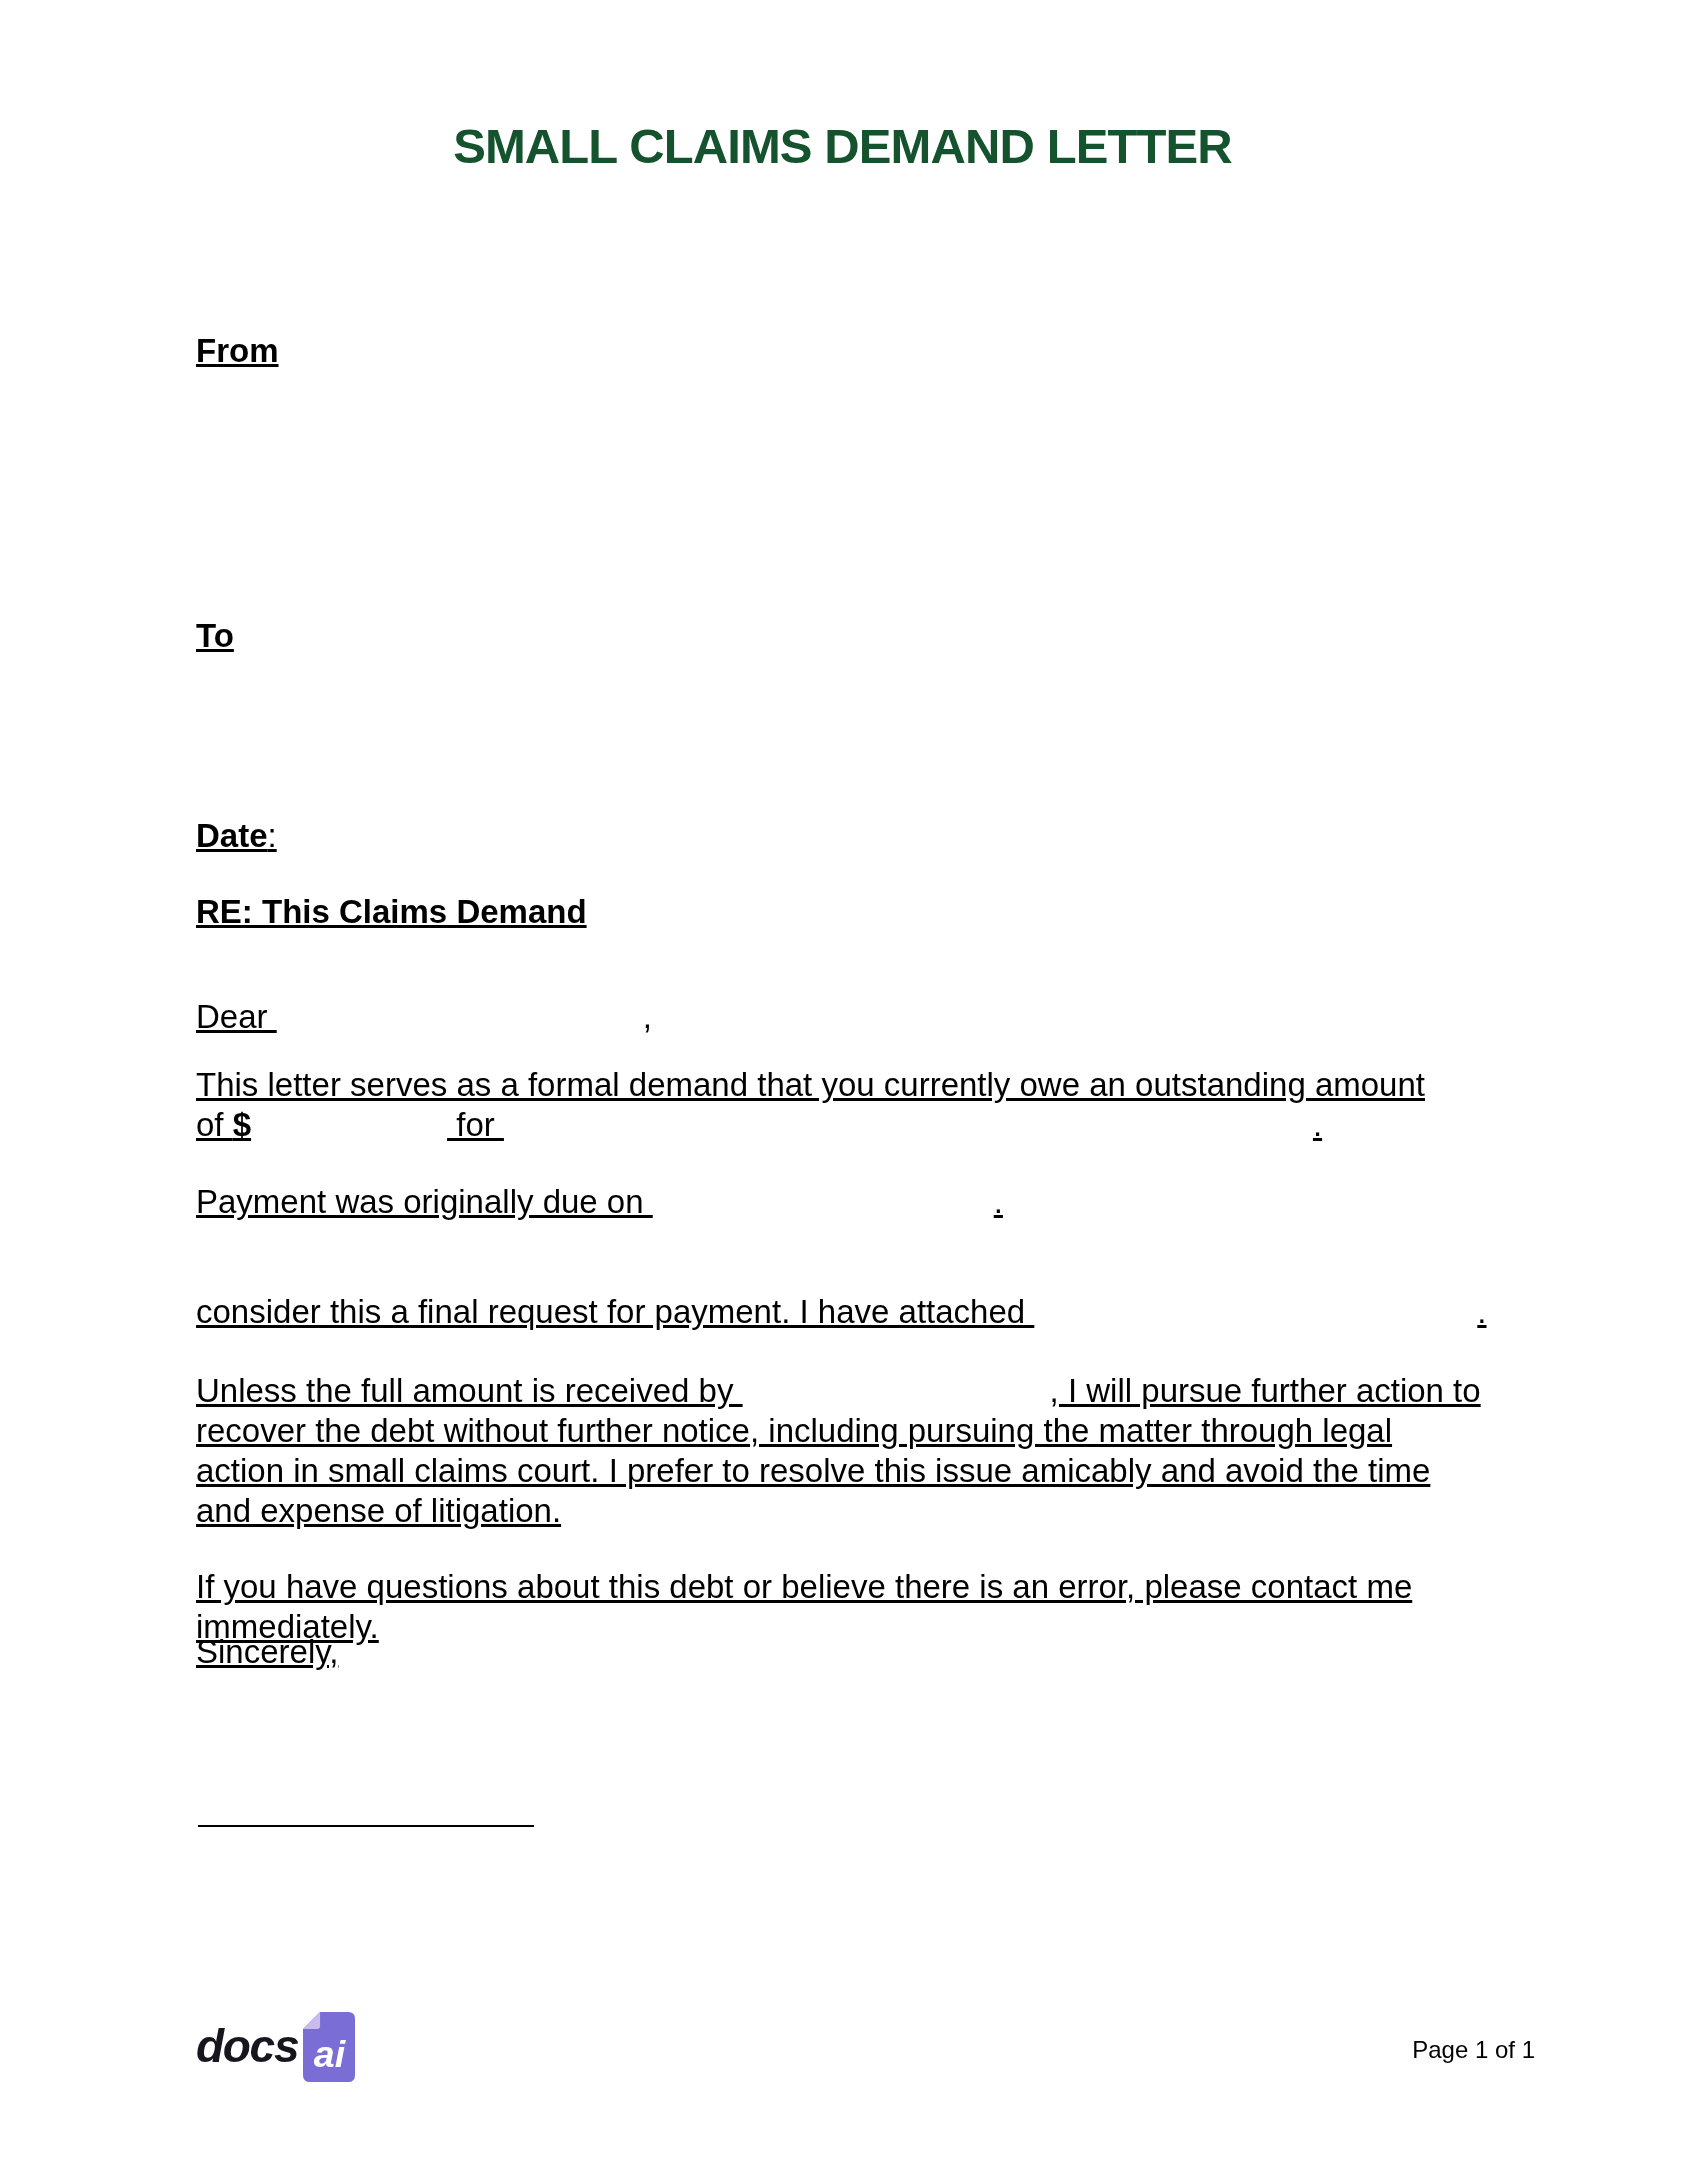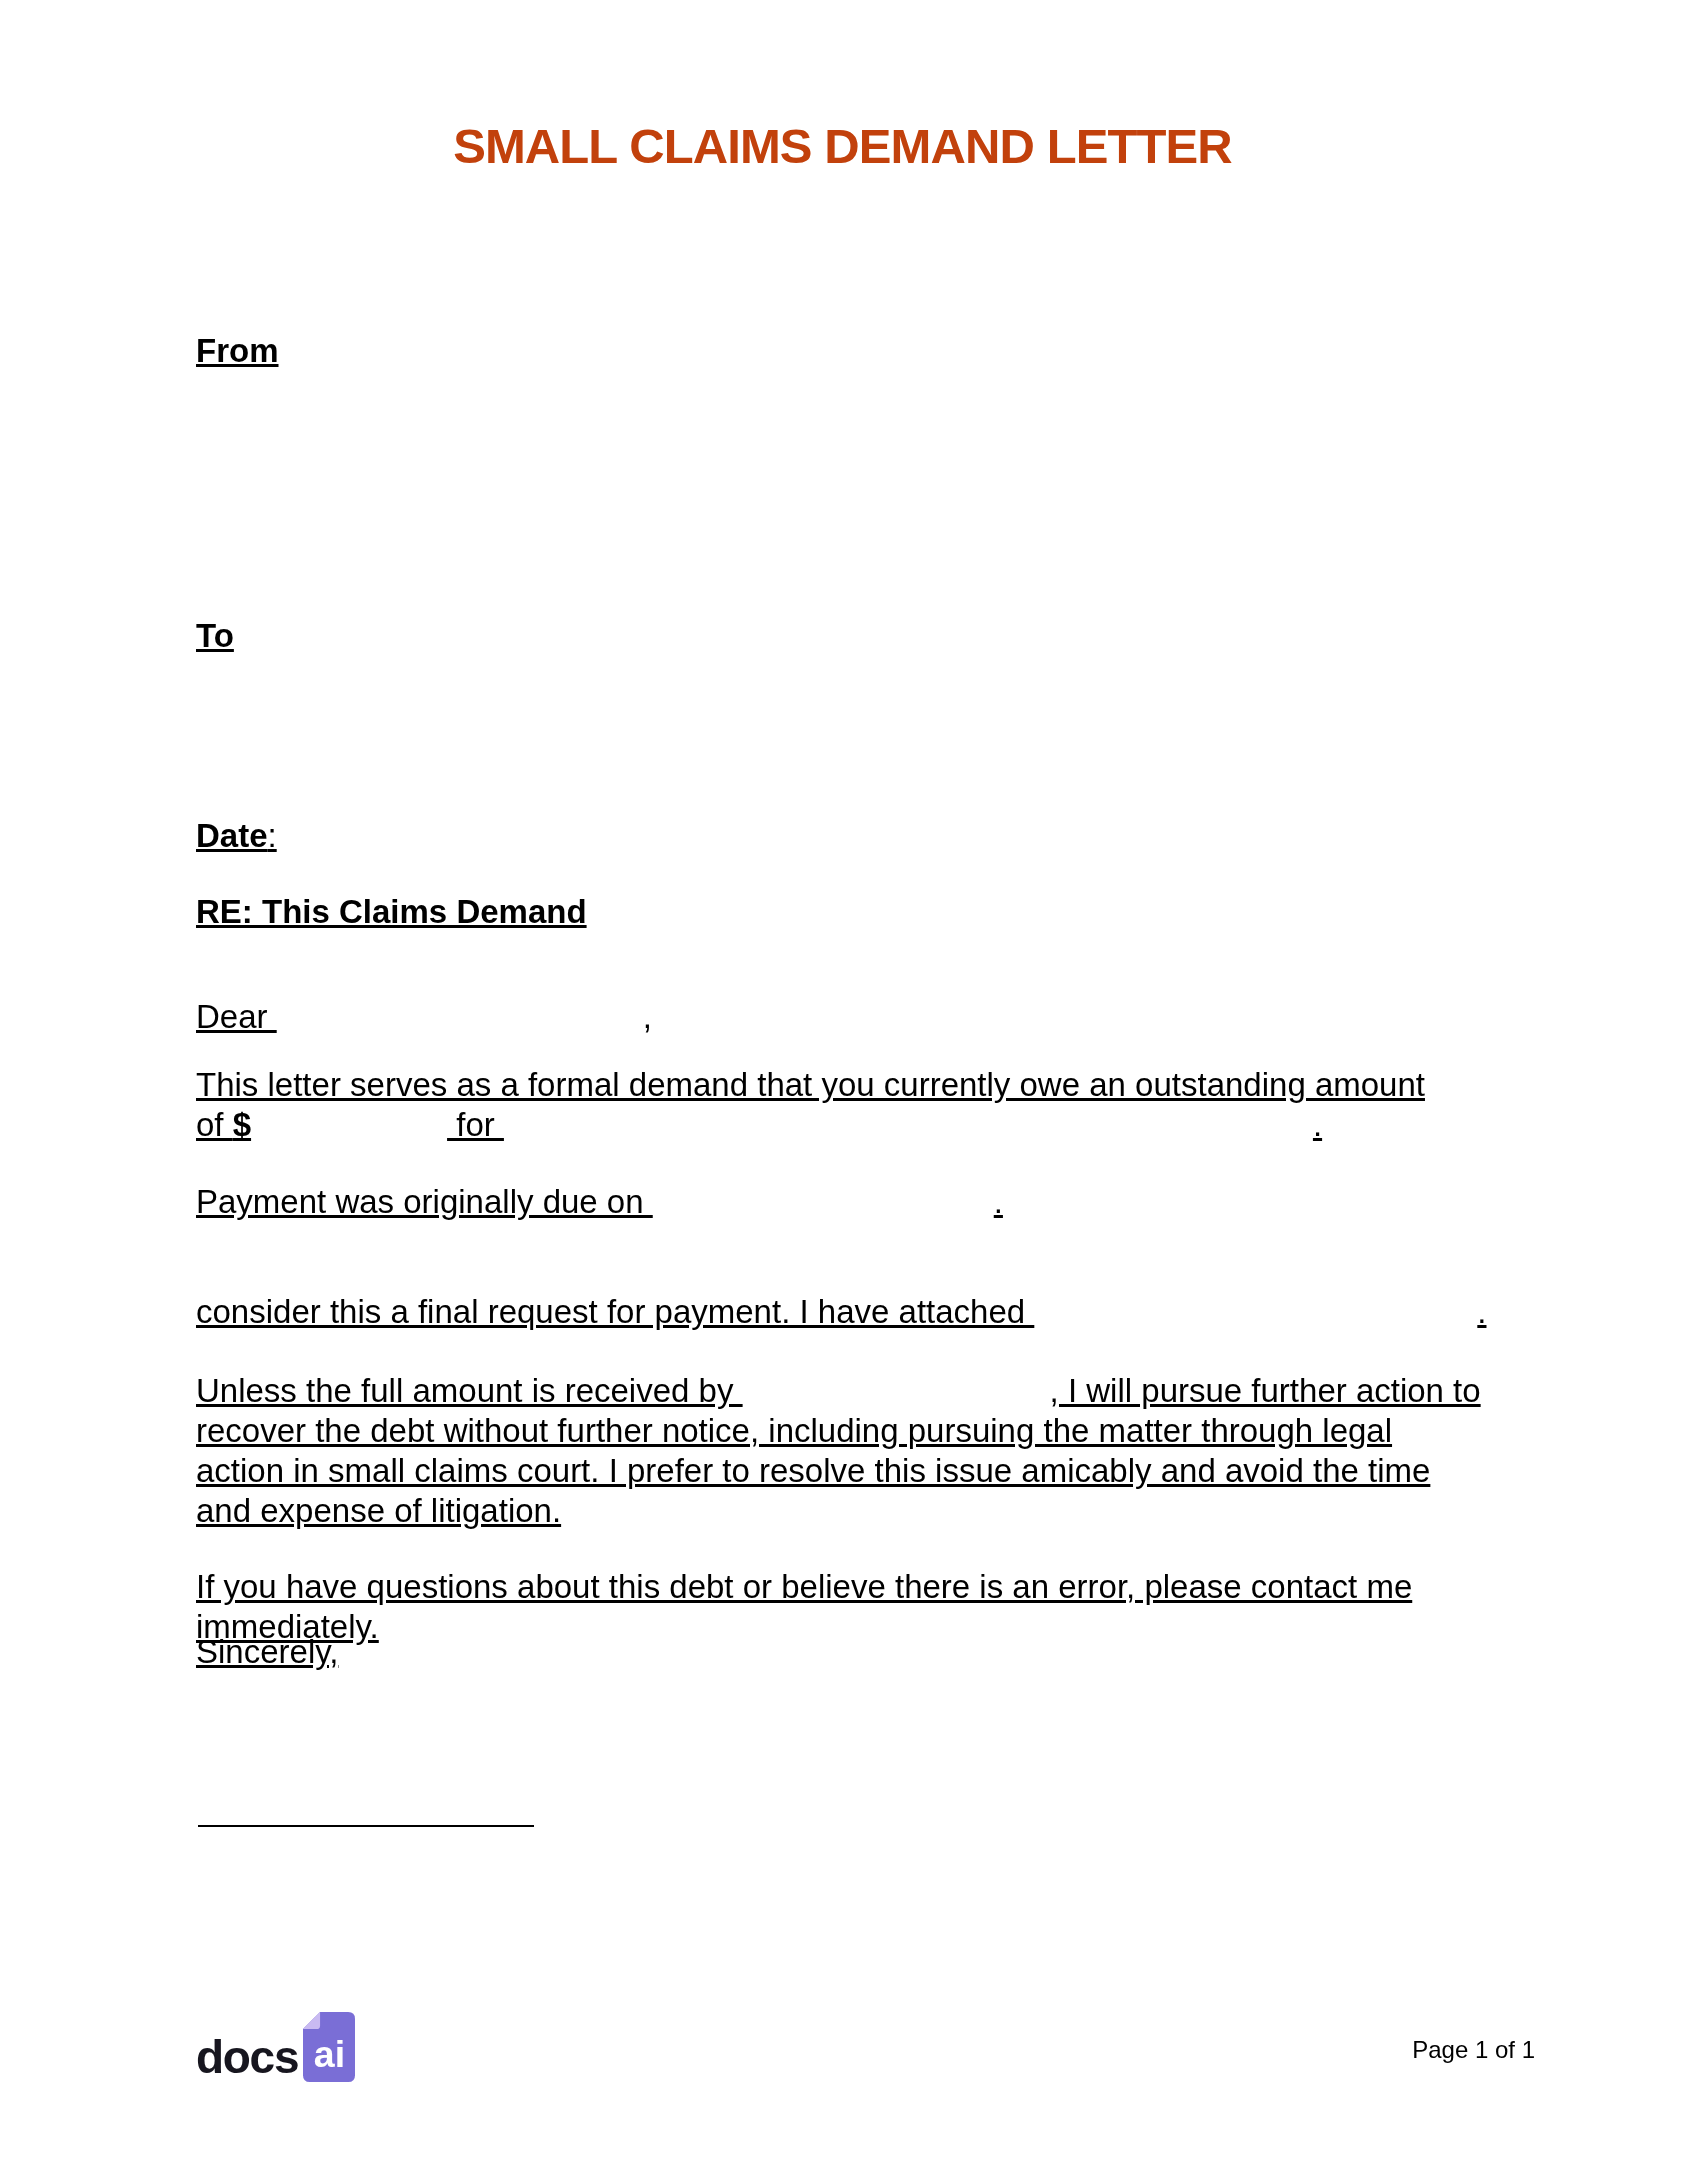--- a/index.html
+++ b/index.html
@@ -15,21 +15,21 @@
   }
   .abs { position: absolute; left: 196px; }
   .doc-title {
     position: absolute;
     left: 0; top: 118px;
     width: 100%;
     text-align: center;
     font-size: 49px;
     font-weight: 700;
     letter-spacing: -0.9px;
-    color: #c2410c;
+    color: #14532d;
   }
   .line, .para {
     font-size: 33px;
     line-height: 40px;
     width: 1448px;
     white-space: normal;
     text-decoration: underline;
   }
   .para { width: 1312px; }
   .bold-label { font-weight: 700; }
@@ -38,22 +38,23 @@
   .sig-line {
     position: absolute;
     left: 198px; top: 1825px;
     width: 336px; height: 0;
     border-top: 2.6px solid #000000;
   }
   .footer-brand {
     position: absolute;
     left: 196px; top: 2012px;
     display: flex;
-    align-items: flex-end;
+    align-items: center;
     gap: 5.1px;
+    font-style: italic;
   }
   .brand-text {
     font-size: 46px;
     font-weight: 700;
     letter-spacing: -1.3px;
     line-height: 1;
     padding-bottom: 1.7px;
   }
   .brand-icon { display: block; width: 52px; height: 70px; }
   .brand-icon text {

